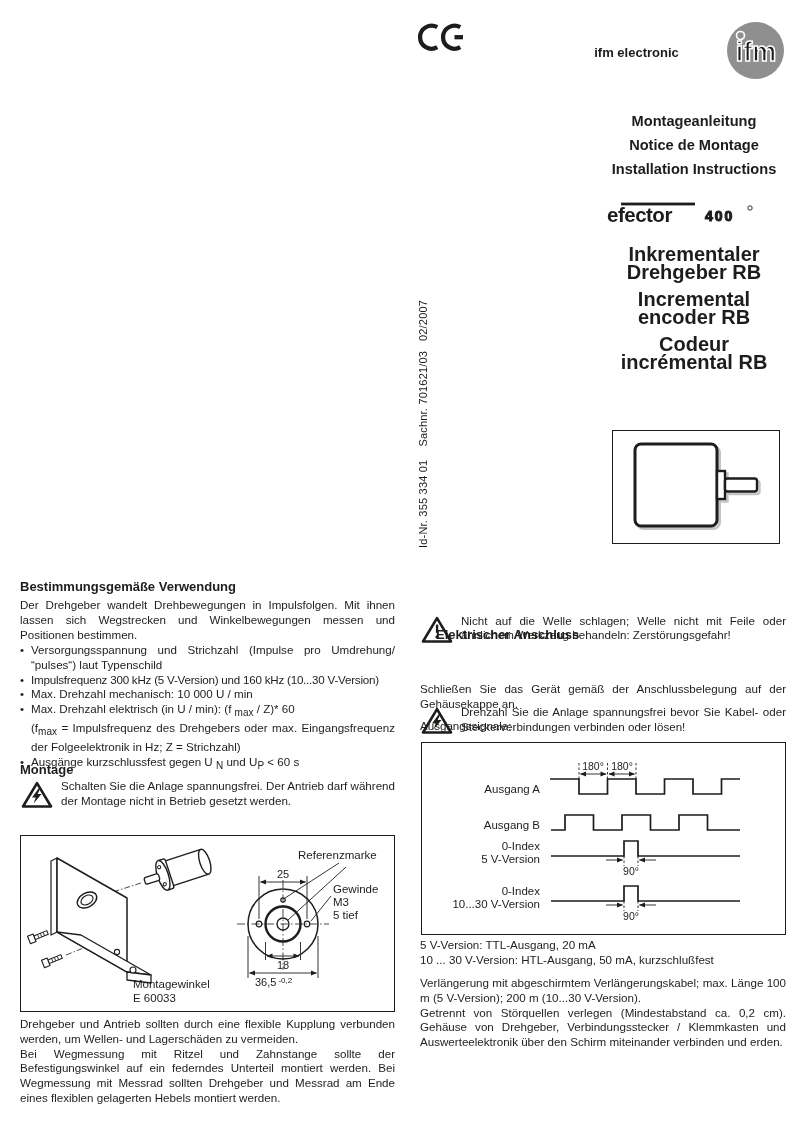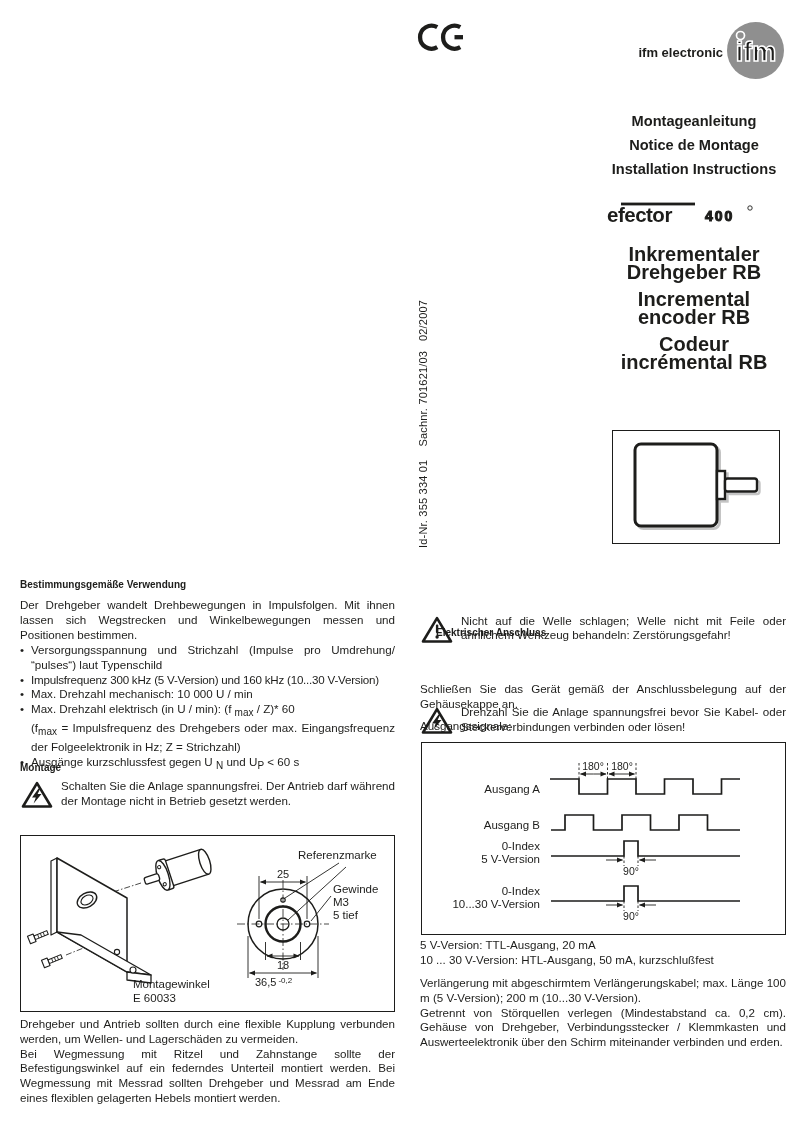--- a/index.html
+++ b/index.html
@@ -3,30 +3,30 @@
 <meta charset="utf-8">
 <style>
   * { margin:0; padding:0; box-sizing:border-box; }
   html,body { background:#ffffff; }
   .page {
     position:relative; width:802px; height:1134px; background:#fff;
     font-family:"Liberation Sans", sans-serif; color:#1d1d1b; overflow:hidden;
   }
   .abs { position:absolute; }
   .body-txt { font-size:11.6px; line-height:14.8px; text-align:justify; }
-  .h1 { font-size:10px; font-weight:bold; }
+  .h1 { font-size:13px; font-weight:bold; }
   .center { }
   .doc-titles { width:176px; font-size:14.6px; font-weight:bold; line-height:24px; text-align:center; }
   .products { width:176px; font-size:20px; font-weight:bold; line-height:17.5px; text-align:center; }
   .products .prod { margin-bottom:10px; white-space:pre-line; }
   .vert-id {
     transform:rotate(-90deg); transform-origin:0 0;
     font-size:11px; white-space:pre; width:280px; letter-spacing:0.2px;
   }
-  .brand { width:173px; text-align:right; font-size:13px; font-weight:bold; }
+  .brand { width:173px; text-align:center; font-size:13px; font-weight:bold; }
   .warn-block { position:relative; }
   .warn-block .wtxt { margin-left:41px; }
   .warn-icon { position:absolute; left:1px; top:2px; }
   .bullet { position:relative; padding-left:11px; }
   .bullet .mark { position:absolute; left:0; top:0; }
   .bullet-note { padding-left:11px; }
   .tight { letter-spacing:-0.22px; }
   sub { font-size:10px; }
   .figure-box { border:1.6px solid #1d1d1b; }
   svg text { font-family:"Liberation Sans", sans-serif; fill:#1d1d1b; }

